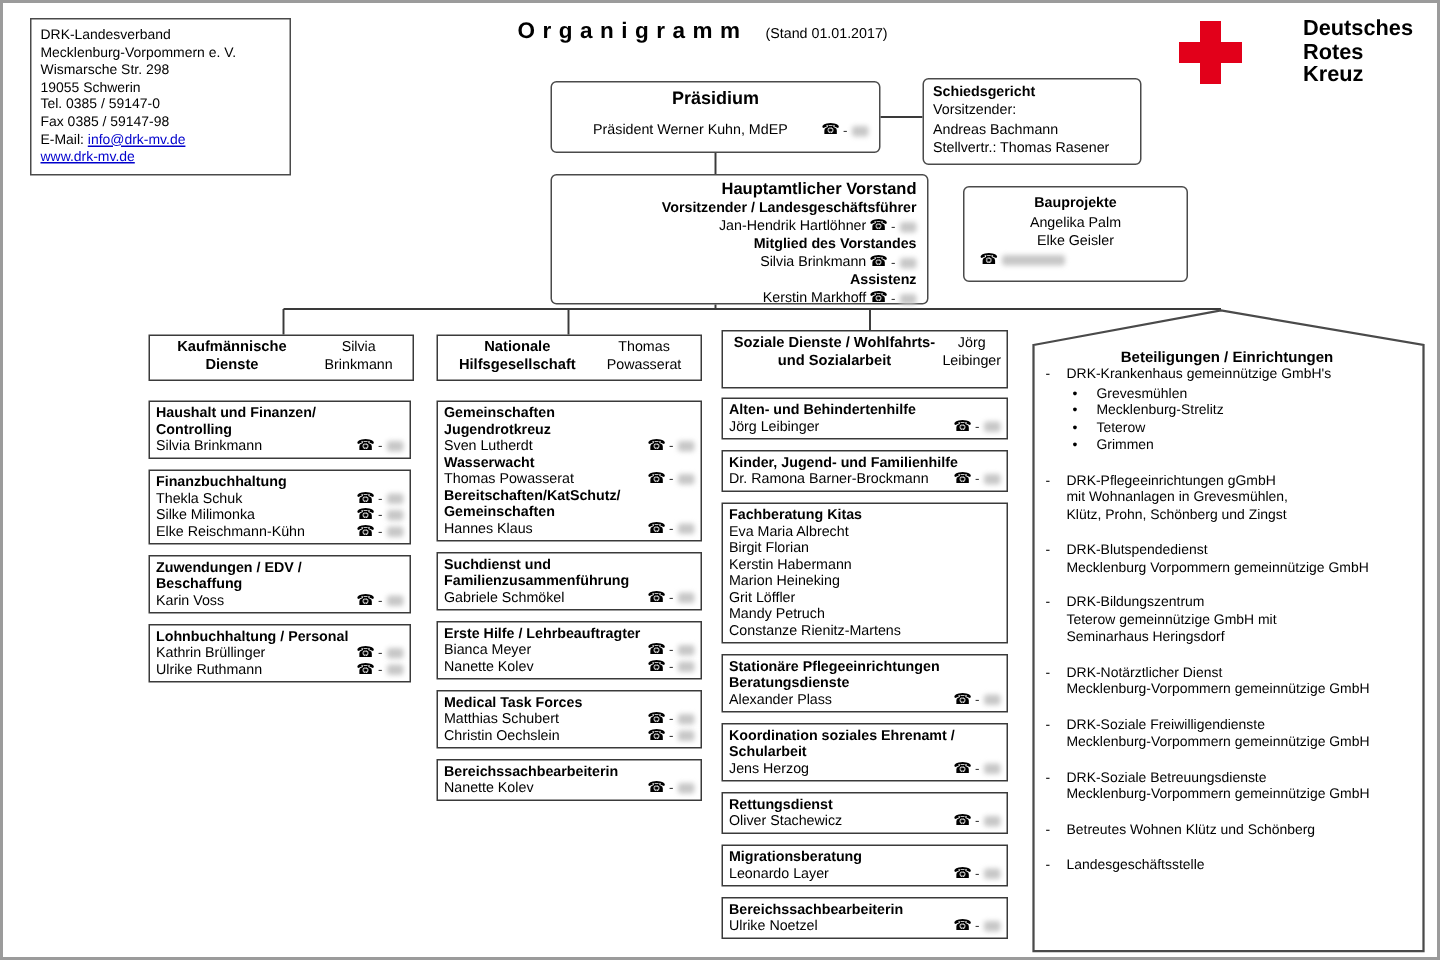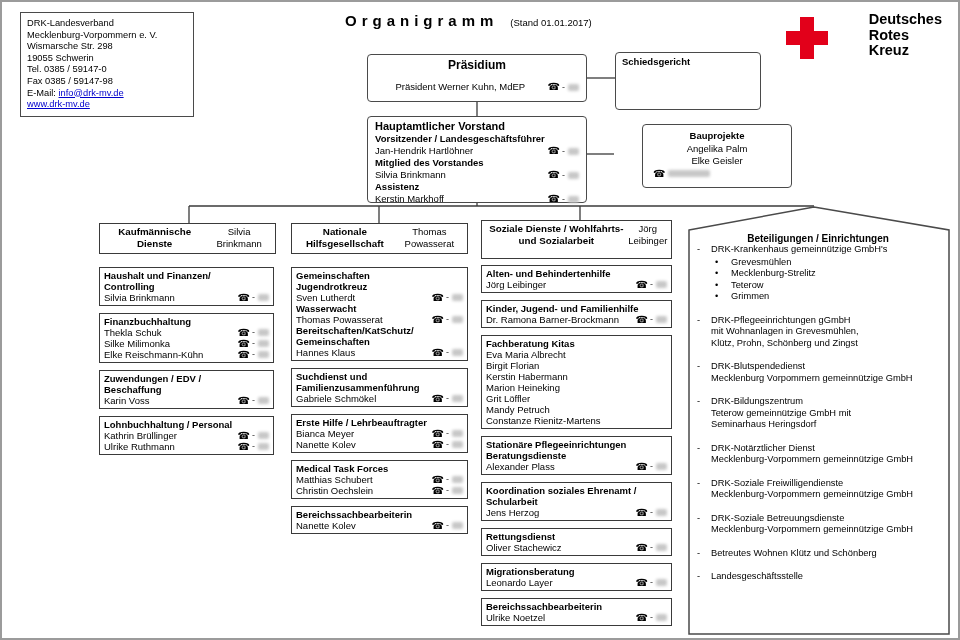--- a/index.html
+++ b/index.html
@@ -5,21 +5,21 @@
   html,body{margin:0;padding:0;background:#fff;}
   .canvas{position:relative;width:960px;height:640px;background:#fff;border:2px solid #9b9b9b;
     box-sizing:border-box;font-family:"Liberation Sans",sans-serif;color:#000;overflow:hidden;}
   
   .addr{position:absolute;left:18px;top:10px;width:160px;border:1px solid #4a4a4a;background:#fff;
     padding:5px 6px;font-size:9.3px;line-height:11.6px;z-index:3;}
   .addr a{color:#0000cc;text-decoration:underline;}
   .titlewrap{position:absolute;left:343px;top:10px;display:flex;align-items:baseline;z-index:3;}
   .title{font-size:15px;font-weight:bold;letter-spacing:5px;}
   .subtitle{font-size:9.5px;margin-left:12px;}
-  .logo{position:absolute;right:16px;top:10px;display:flex;align-items:flex-end;z-index:3;gap:32px;}
+  .logo{position:absolute;right:16px;top:10px;display:flex;align-items:center;z-index:3;gap:32px;}
   .cross{width:42px;height:42px;position:relative;margin-right:9px;}
   .cross .v{position:absolute;left:14px;top:0;width:14px;height:42px;background:#e2001a;}
   .cross .h{position:absolute;left:0;top:14px;width:42px;height:14px;background:#e2001a;}
   .logotext{font-size:14.5px;font-weight:bold;line-height:15.5px;}
   
   .wires{position:absolute;left:0;top:0;z-index:1;}
   
   .obox{position:absolute;background:#fff;border:1.5px solid #4a4a4a;border-radius:4px;
     box-sizing:border-box;padding:3px 7px;font-size:9.5px;line-height:12px;z-index:2;}
   .obox .h1{font-size:12px;font-weight:bold;line-height:14px;}
@@ -52,21 +52,21 @@
   .pitem{display:flex;margin-bottom:12px;font-size:9.3px;line-height:11.5px;}
   .pdashcol{width:14px;flex:none;}
   .ptxt{flex:1;}
   .psub{margin-top:1px;}
   .psubrow{display:flex;}
   .pblt{width:16px;text-align:left;padding-left:4px;flex:none;}
   
   #praesidium{left:365px;top:52px;width:220px;height:48px;text-align:center;}
   #praesidium .row{margin-top:9px;}
   #schiedsgericht{left:613px;top:50px;width:146px;height:58px;padding:3px 6px;line-height:12.3px;}
-  #vorstand{left:365px;top:114px;width:220px;height:87px;}
+  #vorstand{left:365px;top:114px;width:252px;height:87px;text-align:right;}
   #bauprojekte{left:640px;top:122px;width:150px;height:64px;text-align:center;padding:5px 8px;line-height:12.5px;}
   #bauprojekte .phrow{display:flex;align-items:center;justify-content:flex-start;margin-top:1px;}
   #dept0{left:97px;top:221px;width:177px;height:31px;}
   #dept1{left:289px;top:221px;width:177px;height:31px;}
   #dept2{left:479px;top:218px;width:191px;height:39px;}
 </style>
 </head>
 <body>
 
 <div class="canvas">
@@ -122,20 +122,25 @@
     <div class="row">
       <span class="nm">Präsident Werner Kuhn, MdEP</span>
       <span class="phc">☎</span>
       <span class="pdash">-</span>
       <span class="redact"></span>
     </div>
   </div>
 
   <div class="obox" id="schiedsgericht">
     <div class="bln">Schiedsgericht</div>
+    <div id="schieds-lines">
+        <div class="nln">Vorsitzender:</div>
+        <div class="nln">Andreas Bachmann</div>
+        <div class="nln">Stellvertr.: Thomas Rasener</div>
+      </div>
   </div>
 
   <div class="obox" id="vorstand">
     <div class="h2">Hauptamtlicher Vorstand</div>
     <div id="vorstand-rows">
         <div class="bln">Vorsitzender / Landesgeschäftsführer</div>
         <div class="row">
           <span class="nm">Jan-Hendrik Hartlöhner</span>
           <span class="phc">☎</span>
           <span class="pdash">-</span>

